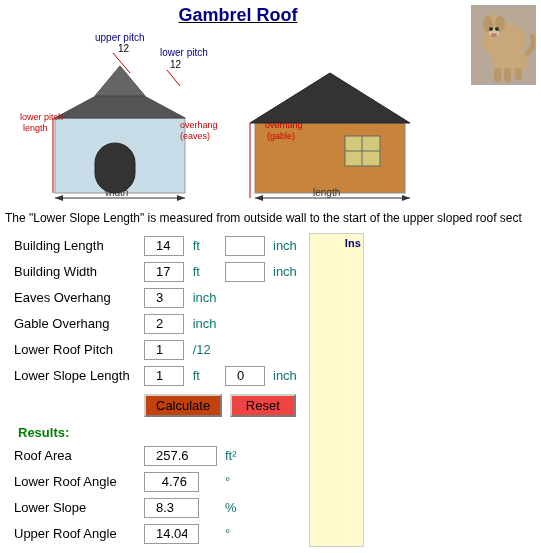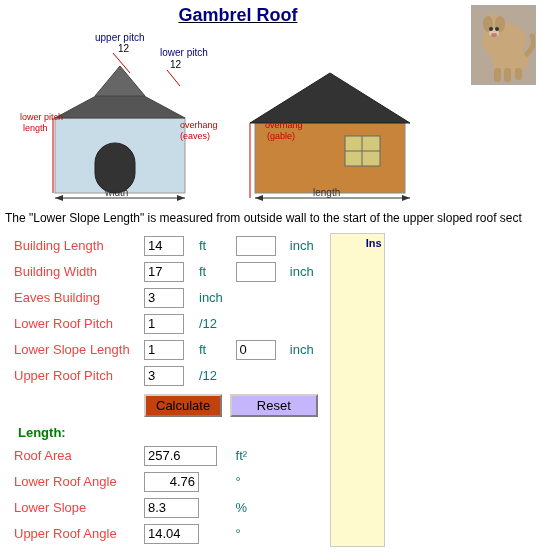--- a/index.html
+++ b/index.html
@@ -64,32 +64,32 @@
       flex: 0 0 auto;
     }
 
     .form-table td {
       padding: 3px 4px;
       vertical-align: middle;
       font-size: 13px;
     }
 
     .field-label {
-      color: #ef4444;
+      color: #000000;
       font-weight: normal;
       white-space: nowrap;
       min-width: 130px;
     }
 
     .field-input {
       border: 1px solid #999;
       width: 40px;
       height: 20px;
       font-size: 13px;
-      padding: 1px 3px;
+      padding: 1px 11px;
       text-align: left;
     }
 
     .unit-label {
       color: #0f766e;
       padding-left: 3px;
     }
 
     .results-label {
       color: #008000;
@@ -101,24 +101,24 @@
     .btn-calculate {
       background: #c2410c;
       border: 2px outset #d4d0c8;
       font-size: 13px;
       padding: 2px 10px;
       cursor: pointer;
       margin-right: 4px;
     }
 
     .btn-reset {
-      background: #c4b5fd;
+      background: #ef4444;
       border: 2px outset #d4d0c8;
       font-size: 13px;
-      padding: 2px 25px;
+      padding: 2px 14px;
       cursor: pointer;
     }
 
     .btn-row td {
       padding-top: 5px;
       padding-bottom: 5px;
     }
 
     .ins-box {
       background: #fffacd;
@@ -244,29 +244,38 @@
           <input class="field-input" type="text" value="17" style="">
         </td>
         <td class="unit-label">ft</td>
         <td>
           <input class="field-input" type="text" value="" style="">
         </td>
         <td class="unit-label">inch</td>
       </tr>
 
       <tr>
-        <td class="field-label">Eaves Building</td>
+        <td class="field-label">Eaves Overhang</td>
         <td>
           <input class="field-input" type="text" value="3" style="">
         </td>
         <td class="unit-label">inch</td>
         <td></td>
         <td></td>
       </tr>
 
+      <tr>
+        <td class="field-label">Gable Overhang</td>
+        <td>
+          <input class="field-input" type="text" value="2" style="">
+        </td>
+        <td class="unit-label">inch</td>
+        <td></td>
+        <td></td>
+      </tr>
 
       <tr>
         <td class="field-label">Lower Roof Pitch</td>
         <td>
           <input class="field-input" type="text" value="1" style="">
         </td>
         <td class="unit-label">/12</td>
         <td></td>
         <td></td>
       </tr>
@@ -276,41 +285,32 @@
         <td>
           <input class="field-input" type="text" value="1" style="">
         </td>
         <td class="unit-label">ft</td>
         <td>
           <input class="field-input" type="text" value="0" style="">
         </td>
         <td class="unit-label">inch</td>
       </tr>
 
-      <tr>
-        <td class="field-label">Upper Roof Pitch</td>
-        <td>
-          <input class="field-input" type="text" value="3" style="">
-        </td>
-        <td class="unit-label">/12</td>
-        <td></td>
-        <td></td>
-      </tr>
 
       <tr class="btn-row">
         <td></td>
         <td colspan="4">
           <button class="btn-calculate">Calculate</button>
           <button class="btn-reset">Reset</button>
         </td>
       </tr>
 
       <tr>
         <td colspan="5">
-          <span class="results-label">Length:</span>
+          <span class="results-label">Results:</span>
         </td>
       </tr>
 
       <tr>
         <td class="field-label">Roof Area</td>
         <td colspan="2">
           <input class="field-input" type="text" value="257.6" style="width: 73px;" readonly="">
         </td>
         <td class="unit-label">ft²</td>
         <td></td>

